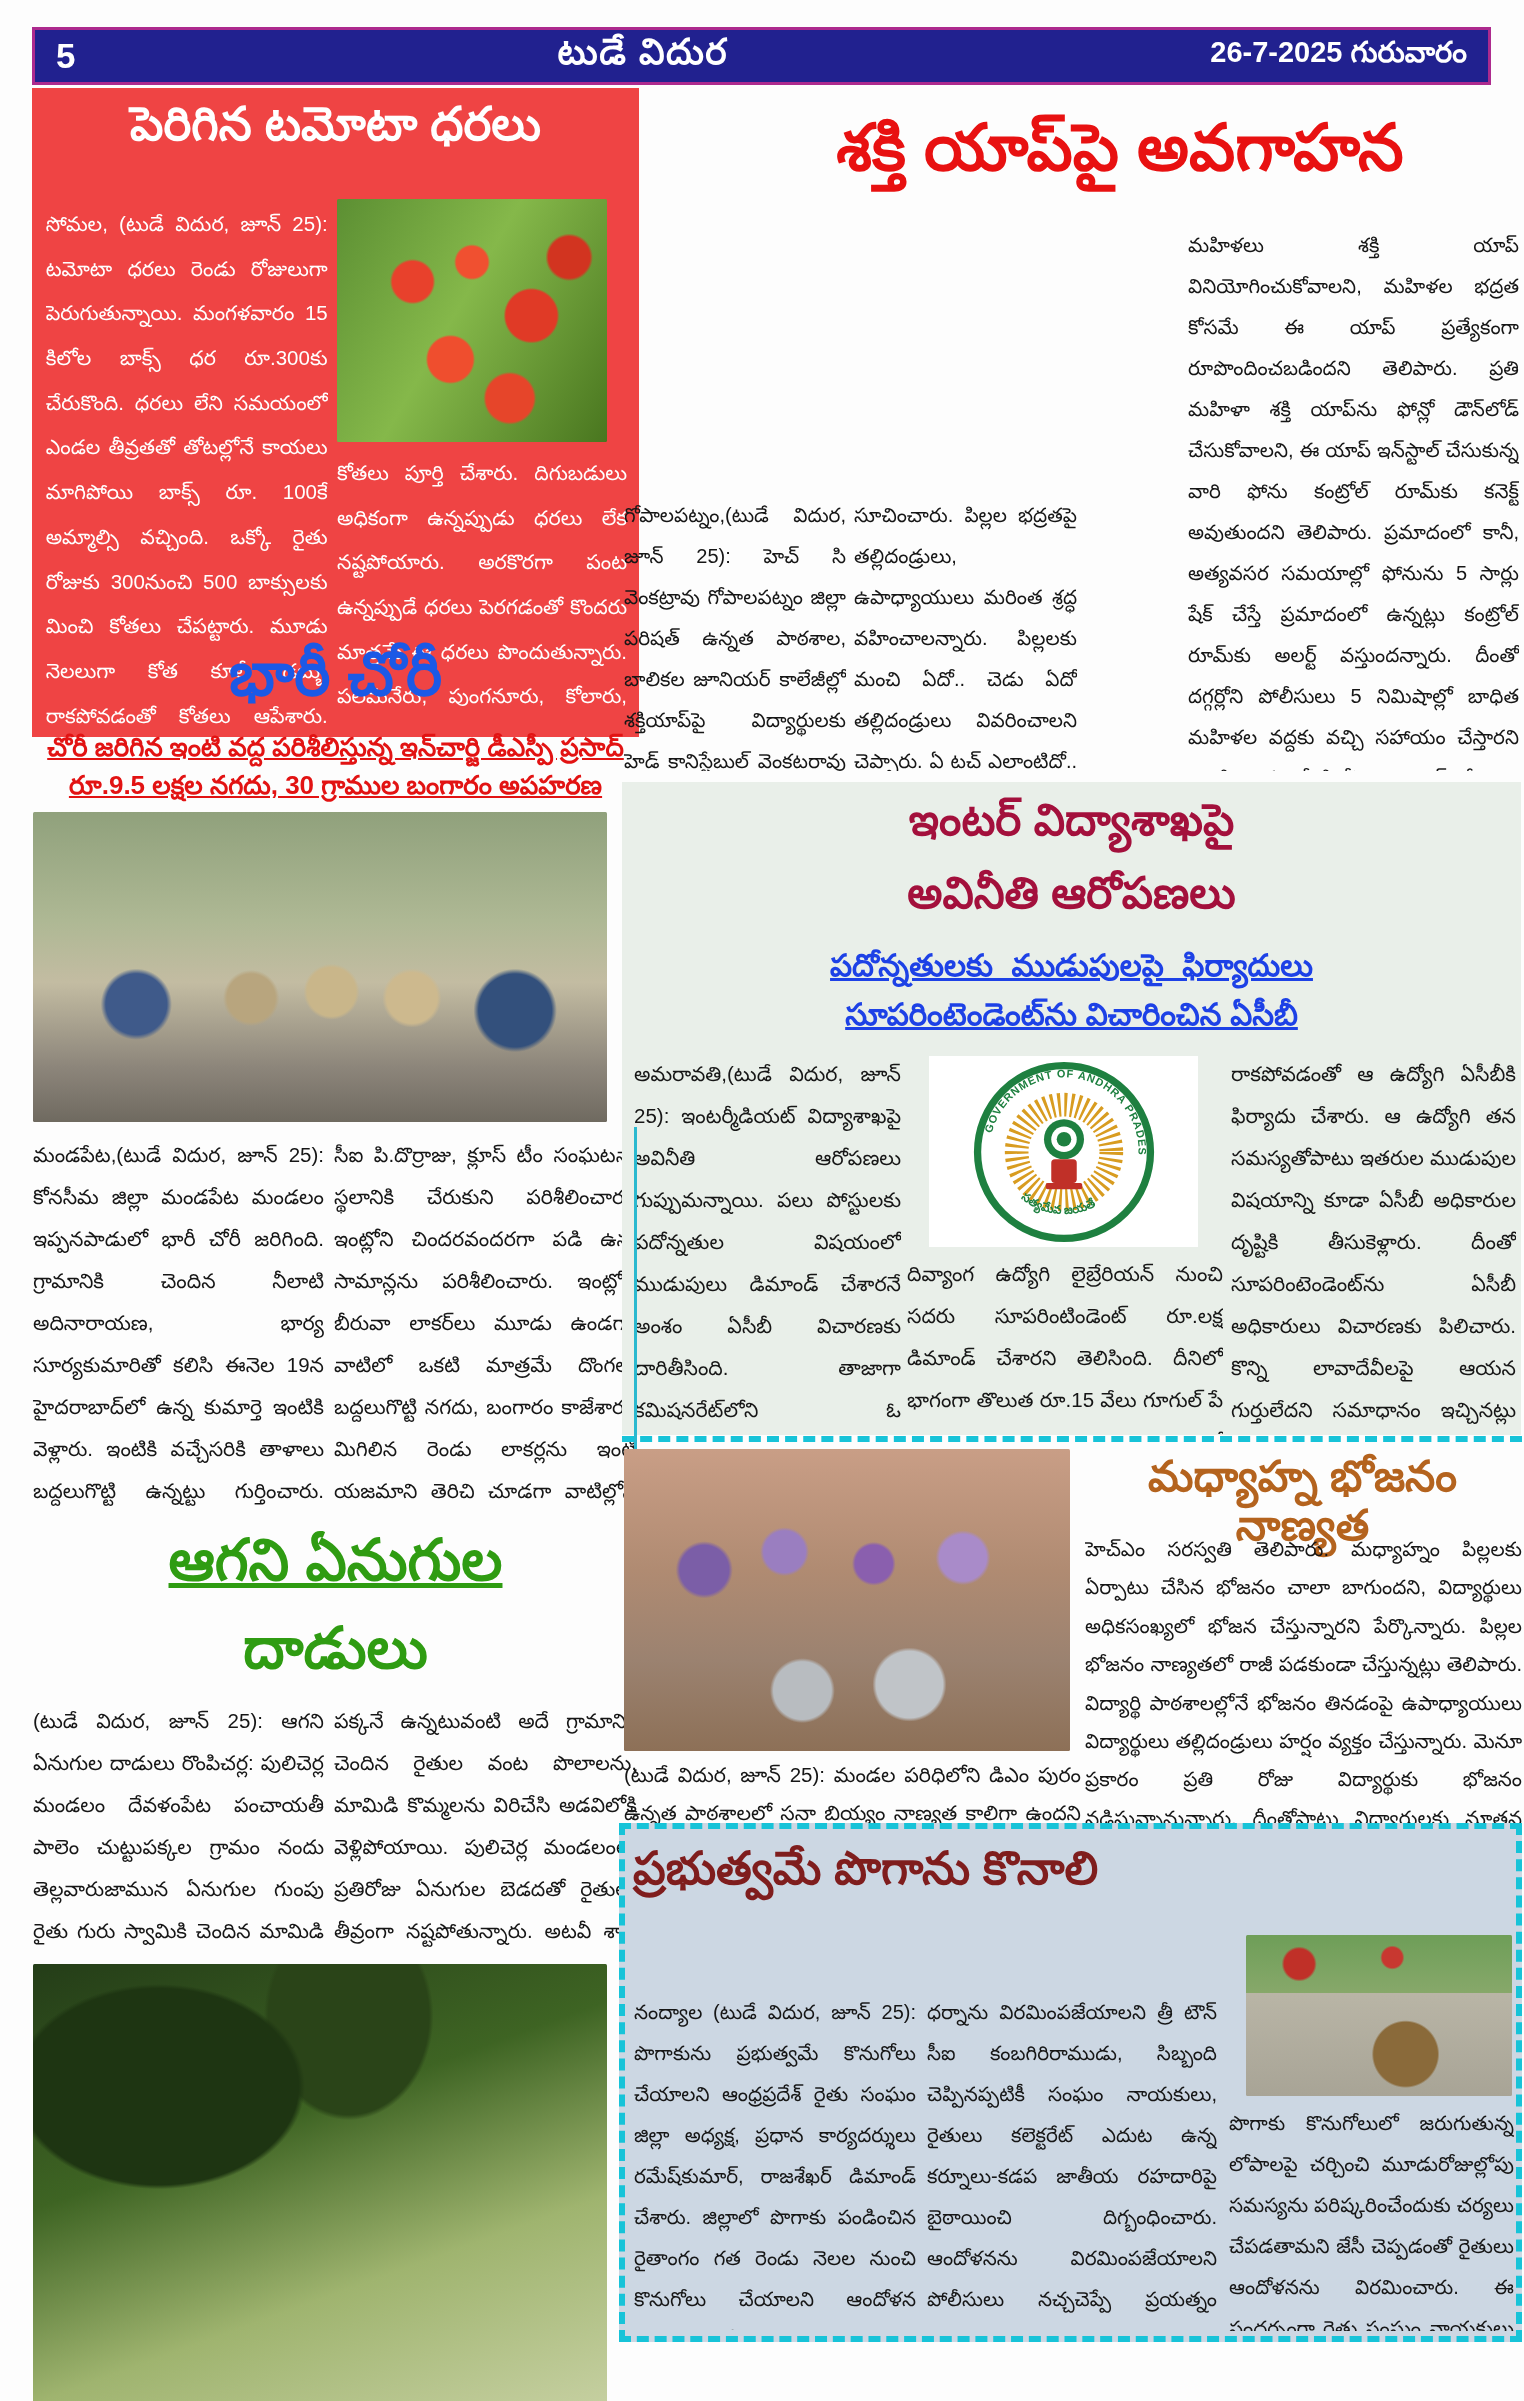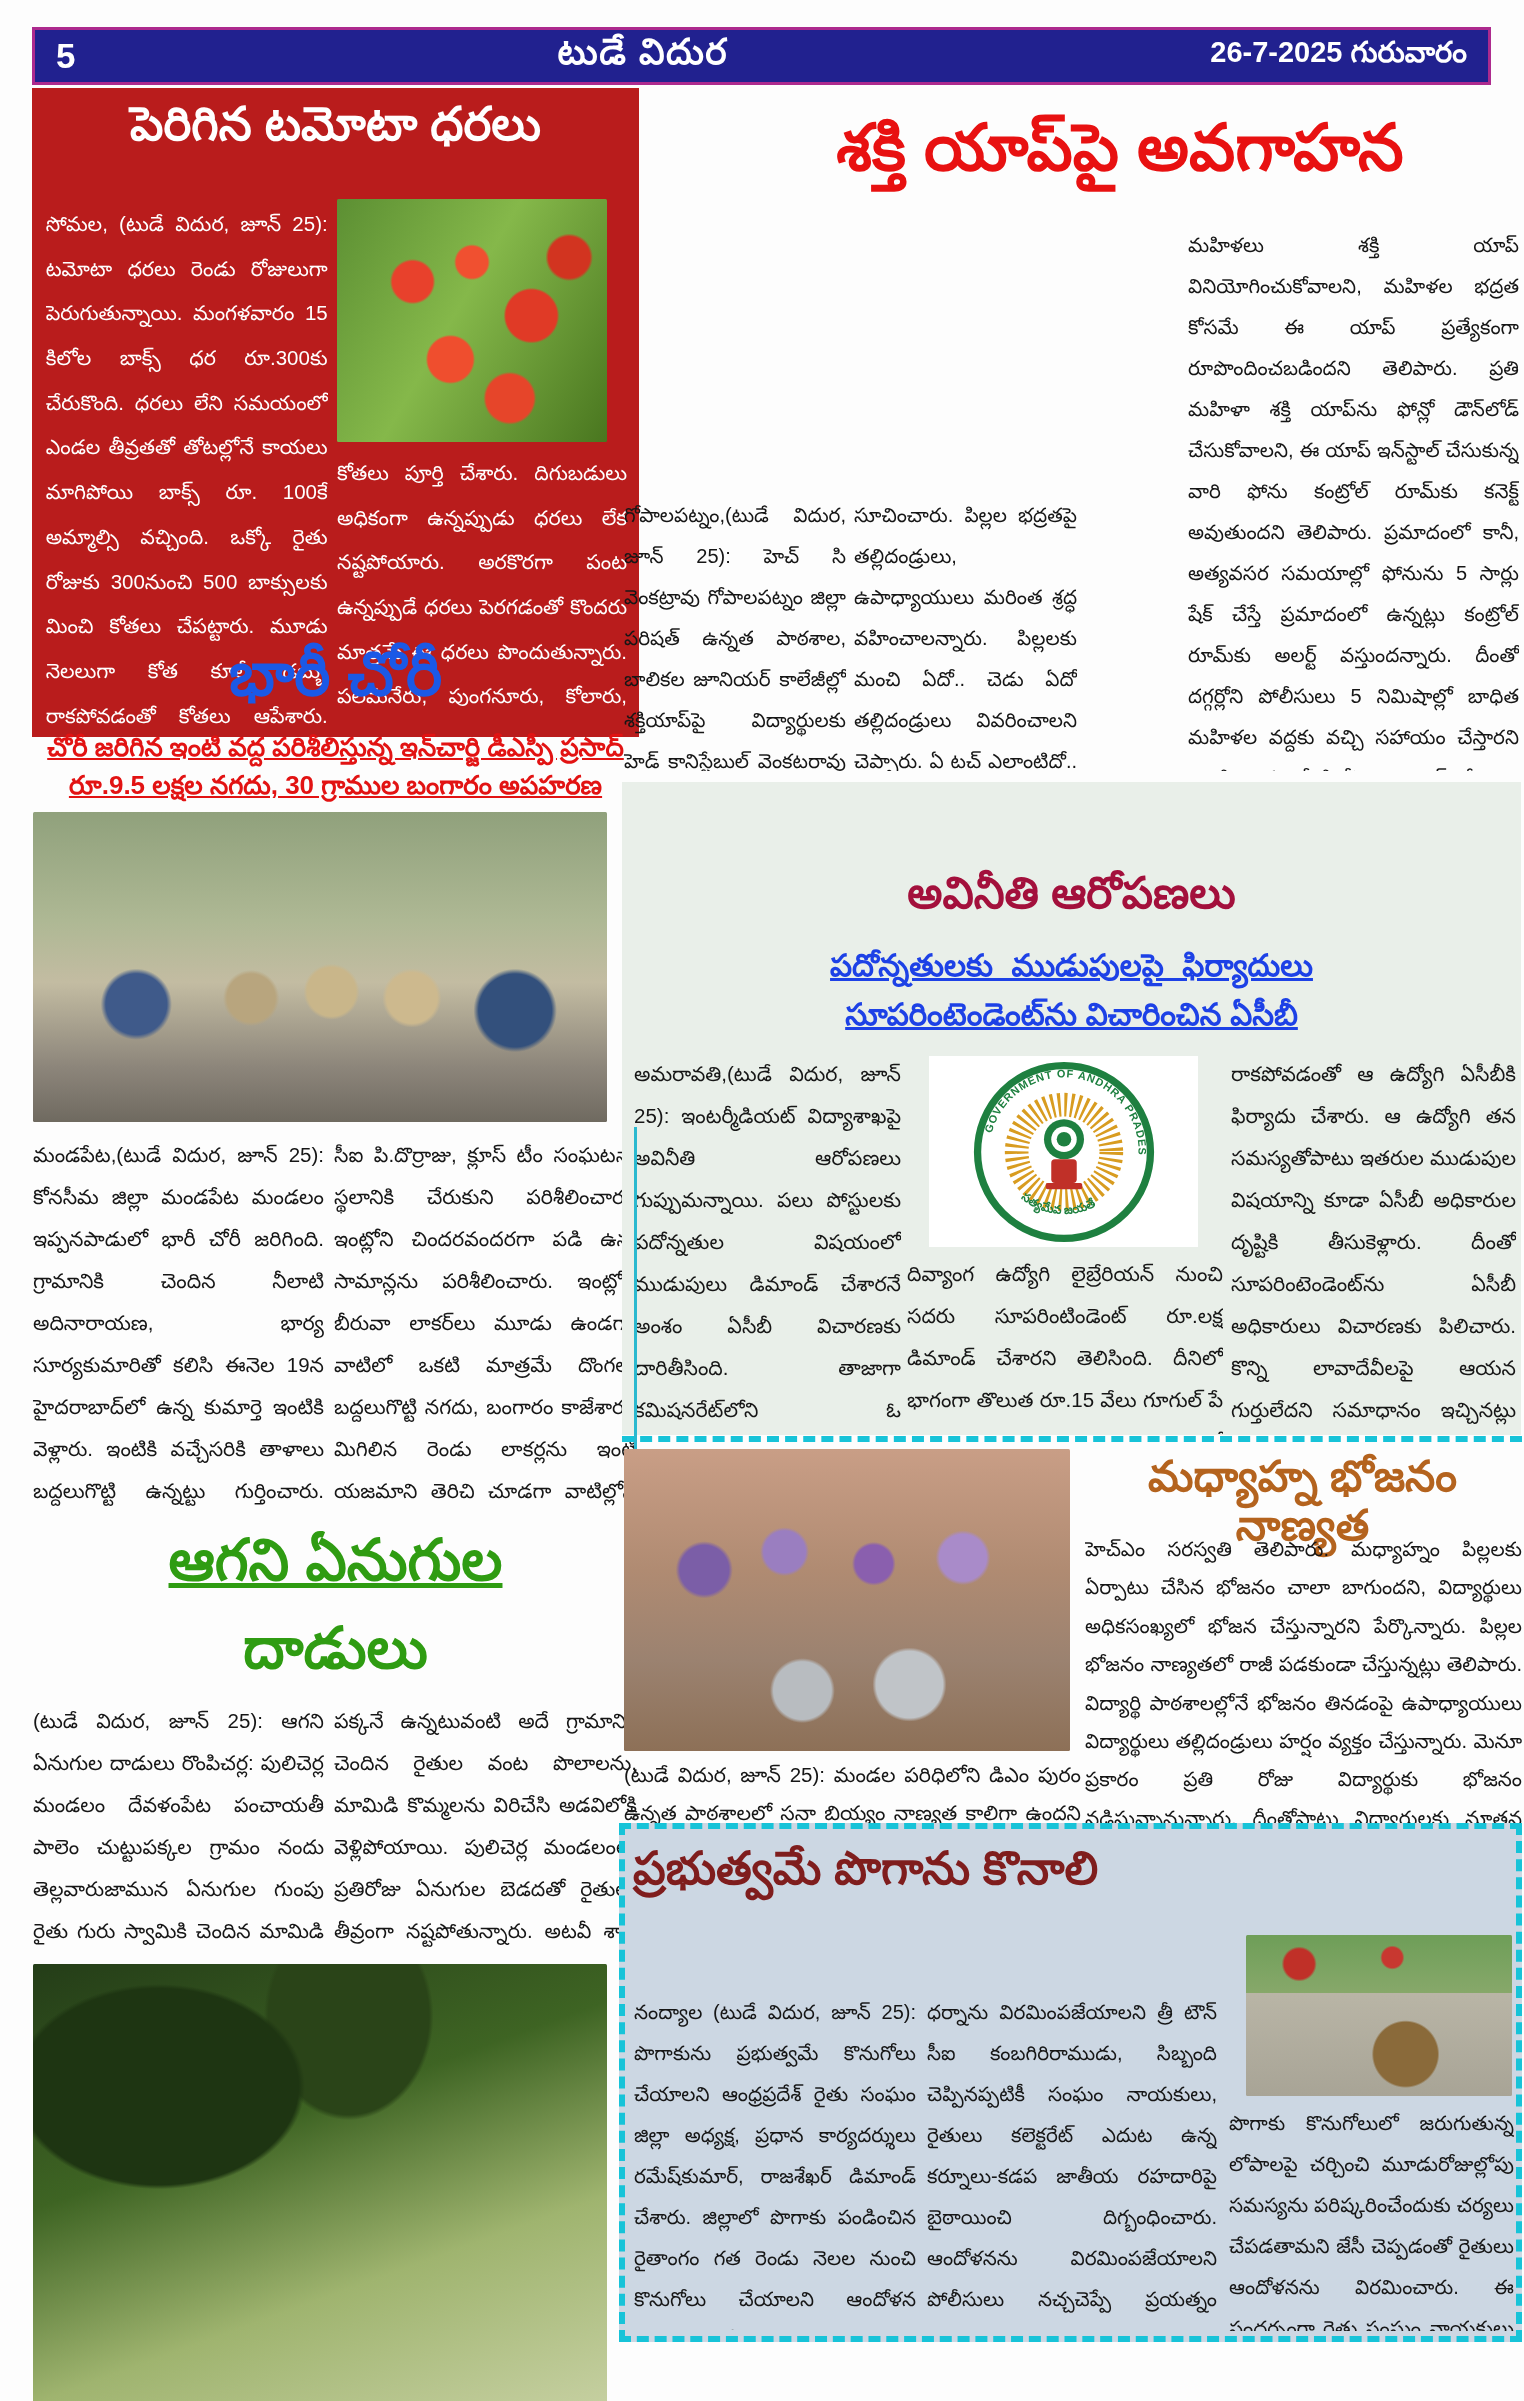--- a/index.html
+++ b/index.html
@@ -11,21 +11,21 @@
        border:3.8px solid #ad2a8e;box-sizing:border-box;display:flex;align-items:center;
        justify-content:space-between;padding:0 21px;color:#fff;}
   #hdr .num{font-size:35px;font-weight:bold;}
   #hdr .title{font-size:36px;font-weight:bold;letter-spacing:1.5px;}
   #hdr .date{font-size:29px;font-weight:bold;}
   .col{position:absolute;text-align:justify;line-height:2.05;font-size:20.5px;color:#161616;overflow:hidden;}
   .headline{position:absolute;text-align:center;font-weight:bold;line-height:1.15;}
   .photo{position:absolute;overflow:hidden;border-radius:1.5px;}
 
   
-  #art-tomato{position:absolute;left:32px;top:88px;width:607px;height:649px;background:#b91c1c;}
+  #art-tomato{position:absolute;left:32px;top:88px;width:607px;height:649px;background:#ef4444;}
   #tomato-headline{left:0;top:9px;width:100%;font-size:47px;color:#ffffff;}
   #tomato-col1{left:13.7px;top:114px;width:282px;height:525px;color:#ffffff;line-height:2.18;}
   #tomato-col2{left:305px;top:363px;width:290px;height:279px;color:#ffffff;line-height:2.18;}
   #tomato-photo{left:305px;top:111px;width:270px;height:243px;
      background:
        radial-gradient(circle at 28% 34%, #e8412c 0 8%, rgba(0,0,0,0) 9%),
        radial-gradient(circle at 50% 26%, #f05030 0 7%, rgba(0,0,0,0) 8%),
        radial-gradient(circle at 72% 48%, #e03a26 0 11%, rgba(0,0,0,0) 12%),
        radial-gradient(circle at 42% 66%, #ef4e2e 0 10%, rgba(0,0,0,0) 11%),
        radial-gradient(circle at 86% 24%, #d23420 0 7%, rgba(0,0,0,0) 8%),
@@ -143,20 +143,21 @@
   <div id="shakti-col3" class="col">మహిళలు శక్తి యాప్ వినియోగించుకోవాలని, మహిళల భద్రత కోసమే ఈ యాప్ ప్రత్యేకంగా రూపొందించబడిందని తెలిపారు. ప్రతి మహిళా శక్తి యాప్‌ను ఫోన్లో డౌన్‌లోడ్ చేసుకోవాలని, ఈ యాప్ ఇన్‌స్టాల్ చేసుకున్న వారి ఫోను కంట్రోల్ రూమ్‌కు కనెక్ట్ అవుతుందని తెలిపారు. ప్రమాదంలో కానీ, అత్యవసర సమయాల్లో ఫోనును 5 సార్లు షేక్ చేస్తే ప్రమాదంలో ఉన్నట్లు కంట్రోల్ రూమ్‌కు అలర్ట్ వస్తుందన్నారు. దీంతో దగ్గర్లోని పోలీసులు 5 నిమిషాల్లో బాధిత మహిళల వద్దకు వచ్చి సహాయం చేస్తారని వెల్లడించారు. వీటితోపాటు సైబర్ నేరాలు, డ్రగ్స్ వినియోగంపై అవగాహన కల్పించారు. ప్రజలకు అత్యవసర పరిస్థితుల్లో అందుబాటులో ఉండే టోల్ ఫ్రీ నంబర్లను వివరించారు. ఈ కార్యక్రమంలో పోలీసులు జగన్నాధం, ప్రసాద్, లీలా, పార్వతీదేవి తదితరులు పాల్గొన్నారు.</div>
 
   <div id="theft-h2" class="headline">భారీ చోరీ</div>
   <div id="theft-s1" class="headline">చోరీ జరిగిన ఇంటి వద్ద పరిశీలిస్తున్న ఇన్‌చార్జి డీఎస్పీ ప్రసాద్</div>
   <div id="theft-s2" class="headline">రూ.9.5 లక్షల నగదు, 30 గ్రాముల బంగారం అపహరణ</div>
   <div id="theft-photo" class="photo"></div>
   <div id="theft-col1" class="col">మండపేట,(టుడే విదుర, జూన్ 25): కోనసీమ జిల్లా మండపేట మండలం ఇప్పనపాడులో భారీ చోరీ జరిగింది. గ్రామానికి చెందిన నీలాటి అదినారాయణ, భార్య సూర్యకుమారితో కలిసి ఈనెల 19న హైదరాబాద్‌లో ఉన్న కుమార్తె ఇంటికి వెళ్లారు. ఇంటికి వచ్చేసరికి తాళాలు బద్దలుగొట్టి ఉన్నట్టు గుర్తించారు. ఇంటిలో ఉంచిన రూ.9.5 లక్షల నగదు, 30 గ్రాముల బంగారం దోచుకుపోయారని బాధితులు మండపేట రూరల్ పోలీసులకు ఫిర్యాదు చేశారు. రామచంద్రపురం ఇన్‌చార్జి డీఎస్పీ ప్రసాద్, మండపేట రూరల్</div>
   <div id="theft-col2" class="col">సీఐ పి.దొర్రాజు, క్లూస్ టీం సంఘటనా స్థలానికి చేరుకుని పరిశీలించారు. ఇంట్లోని చిందరవందరగా పడి ఉన్న సామాన్లను పరిశీలించారు. ఇంట్లోని బీరువా లాకర్‌లు మూడు ఉండగా, వాటిలో ఒకటి మాత్రమే దొంగలు బద్దలుగొట్టి నగదు, బంగారం కాజేశారు. మిగిలిన రెండు లాకర్లను ఇంటి యజమాని తెరిచి చూడగా వాటిల్లోని 160 గ్రాముల బంగారంతో పాటు రూ.1.5 లక్షల నగదు సురక్షితంగా ఉన్నాయని తెలిపాడు. ఇంటి యజమాని ఇచ్చిన ఫిర్యాదు మేరకు కేసు నమోదు చేసి దర్యాప్తు చేస్తున్నామని రూరల్ ఎస్ఐ వి.కిషోర్ పేర్కొన్నారు.</div>
 
   <div id="acb-box"></div>
+  <div id="acb-h1" class="headline">ఇంటర్ విద్యాశాఖపై</div>
   <div id="acb-h2" class="headline">అవినీతి ఆరోపణలు</div>
   <div id="acb-s1" class="headline">పదోన్నతులకు ముడుపులపై ఫిర్యాదులు</div>
   <div id="acb-s2" class="headline">సూపరింటెండెంట్‌ను విచారించిన ఏసీబీ</div>
   <div id="acb-logo">
     <svg width="182" height="182" viewBox="0 0 200 200">
       <circle cx="100" cy="100" r="95" fill="#ffffff" stroke="#1e8040" stroke-width="8"></circle>
       <circle cx="100" cy="100" r="52" fill="none" stroke="#d89c20" stroke-width="26" stroke-dasharray="3 4"></circle>
       <circle cx="100" cy="86" r="22" fill="#1e8040"></circle>
       <circle cx="100" cy="86" r="14" fill="#ffffff"></circle>
       <circle cx="100" cy="86" r="8" fill="#1e8040"></circle>

